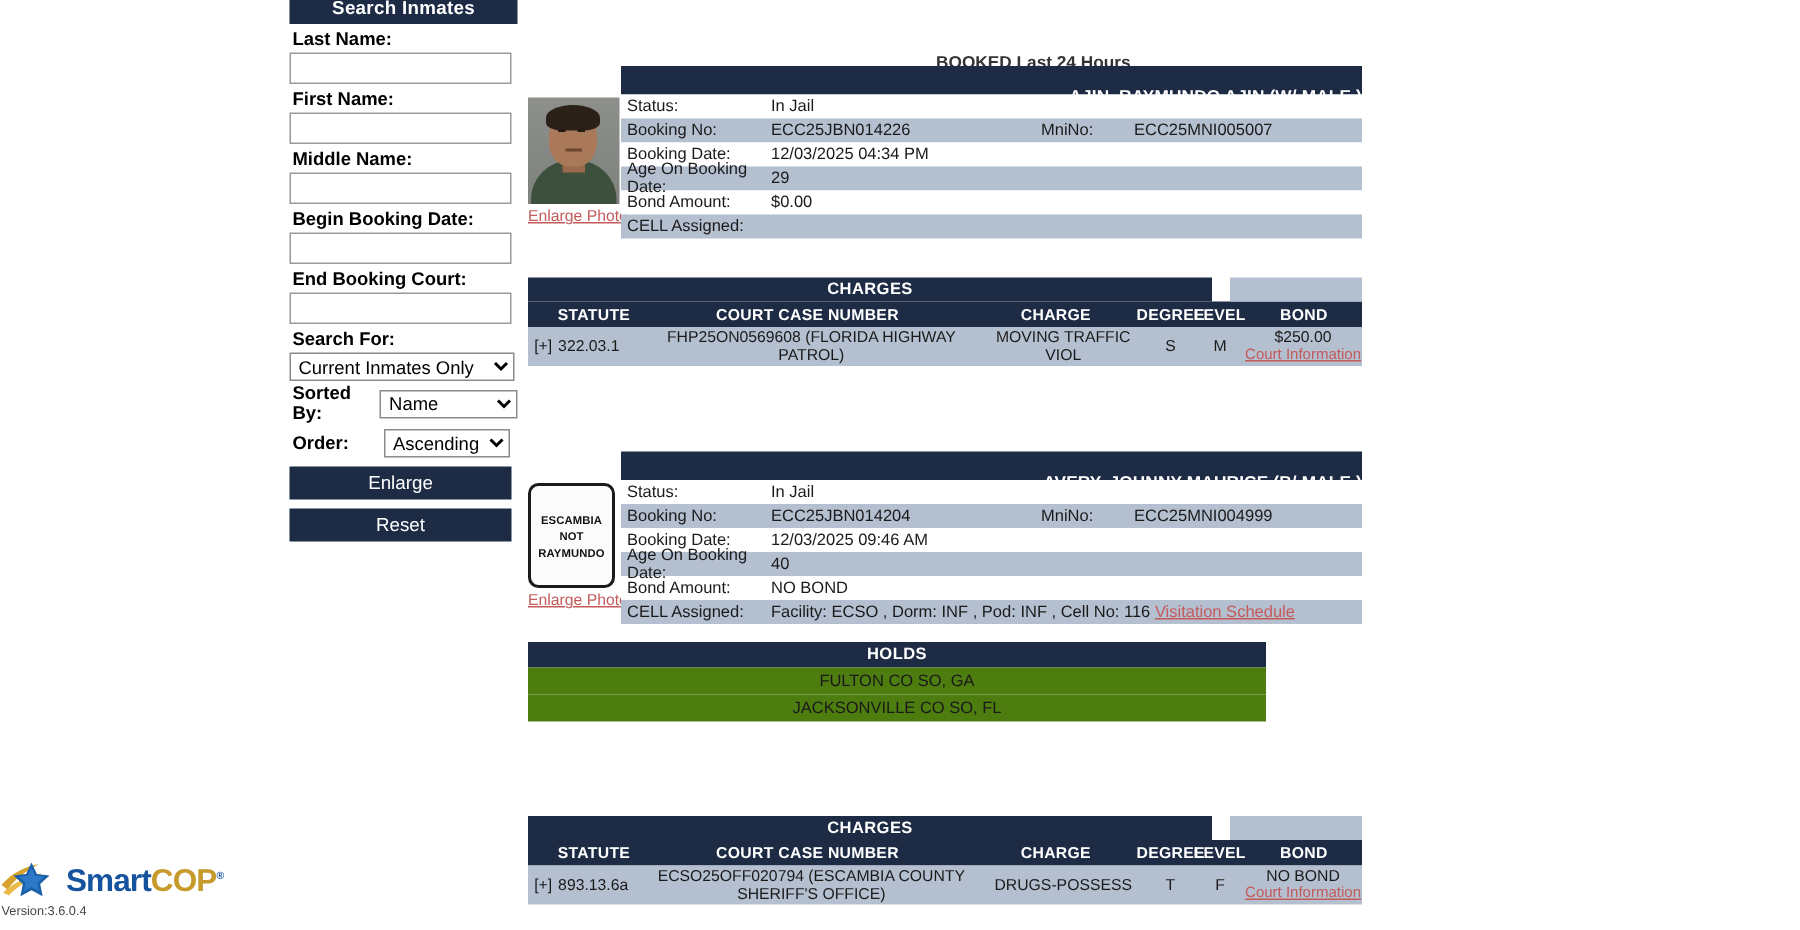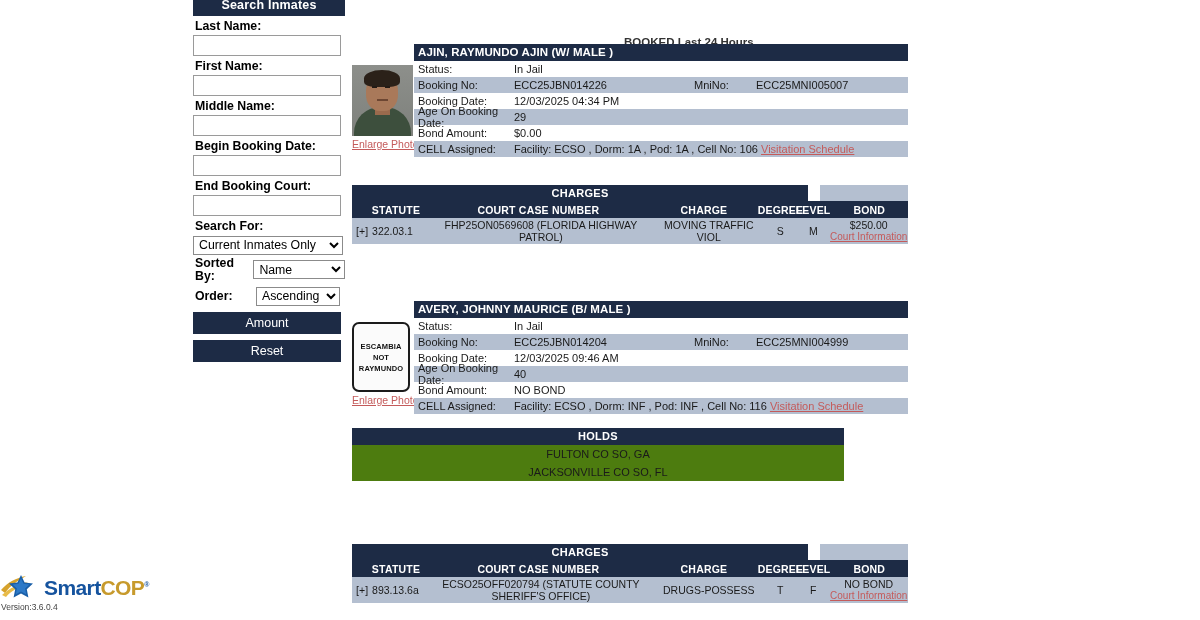--- a/index.html
+++ b/index.html
@@ -142,24 +142,25 @@
     cursor: pointer;
     white-space: nowrap;
   }
 
   .detail-col { position: absolute; left: 62px; top: 0; width: 494px; }
   .name-bar {
     background: #1d2b45;
     color: #ffffff;
     font-size: 11.5px;
     font-weight: bold;
-    padding: 3px 0 3px 4px;
+    padding: 16px 0 3px 4px;
     height: 17px;
     line-height: 11px;
     letter-spacing: .1px;
+    text-align: right;
   }
   .drow {
     display: flex;
     height: 16px;
     align-items: center;
     font-size: 11px;
     color: #1a1a1a;
   }
   .drow.alt { background: #b4bfd0; }
   .drow.plain { background: #ffffff; }
@@ -282,21 +283,21 @@
       </select>
     </div>
 
     <div class="inline-row" style="margin-top:4px;">
       <div class="lbl-narrow">Order:</div>
       <select class="select-box sel-order">
         <option>Ascending</option>
       </select>
     </div>
 
-    <button class="btn">Amount</button>
+    <button class="btn">Enlarge</button>
     <button class="btn">Reset</button>
   </div>
 
   <div class="booked-banner">BOOKED Last 24 Hours</div>
 
   <div class="record" style="top:44px;">
     <div class="photo-col">
       <div class="mugshot">
         <div class="mug-body"></div>
         <div class="mug-neck"></div>
@@ -334,24 +335,20 @@
         <div class="dvalue">29</div>
       </div>
 
       <div class="drow plain">
         <div class="dlabel">Bond Amount:</div>
         <div class="dvalue">$0.00</div>
       </div>
 
       <div class="drow alt">
         <div class="dlabel">CELL Assigned:</div>
-        <div class="dvalue">
-          <span>Facility: ECSO , Dorm: 1A , Pod: 1A , Cell No: 106</span>
-          <span class="vis-link">Visitation Schedule</span>
-        </div>
       </div>
     </div>
   </div>
 
   <div class="charges" style="top:185px;">
     <div class="charges-title-row">
       <div class="charges-title">CHARGES</div>
       <div class="charges-title-pad"></div>
     </div>
     <div class="charges-head">
@@ -443,21 +440,21 @@
       <div class="c-statute">STATUTE</div>
       <div class="c-case">COURT CASE NUMBER</div>
       <div class="c-charge">CHARGE</div>
       <div class="c-degree">DEGREE</div>
       <div class="c-level">LEVEL</div>
       <div class="c-bond">BOND</div>
     </div>
     <div class="charges-body-row">
       <div class="c-exp">[+]</div>
       <div class="c-statute">893.13.6a</div>
-      <div class="c-case">ECSO25OFF020794 (STATUTE COUNTY SHERIFF'S OFFICE)</div>
+      <div class="c-case">ECSO25OFF020794 (ESCAMBIA COUNTY SHERIFF'S OFFICE)</div>
       <div class="c-charge">DRUGS-POSSESS</div>
       <div class="c-degree">T</div>
       <div class="c-level">F</div>
       <div class="c-bond">
         <span>NO BOND</span>
         <span class="court-link">Court Information</span>
       </div>
     </div>
   </div>
 

